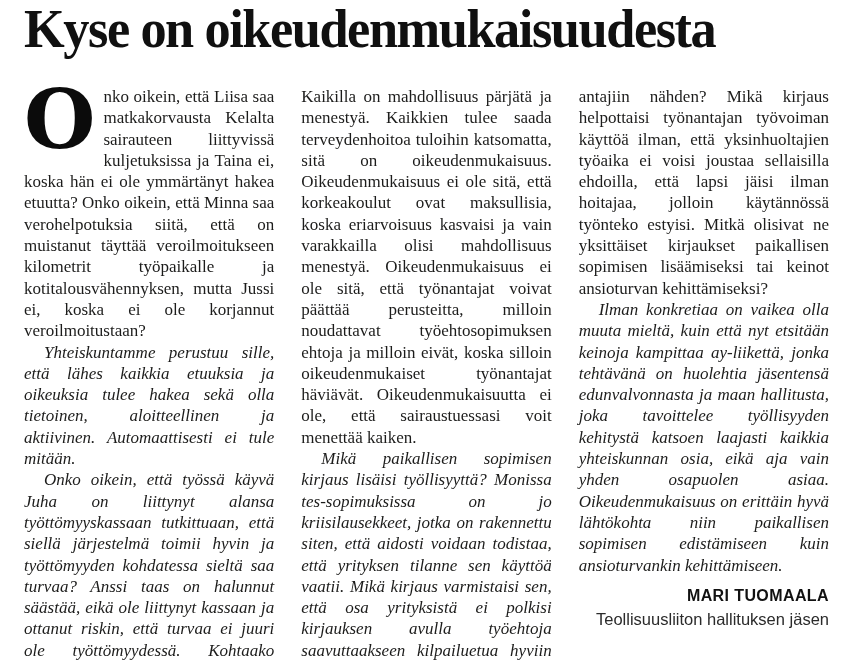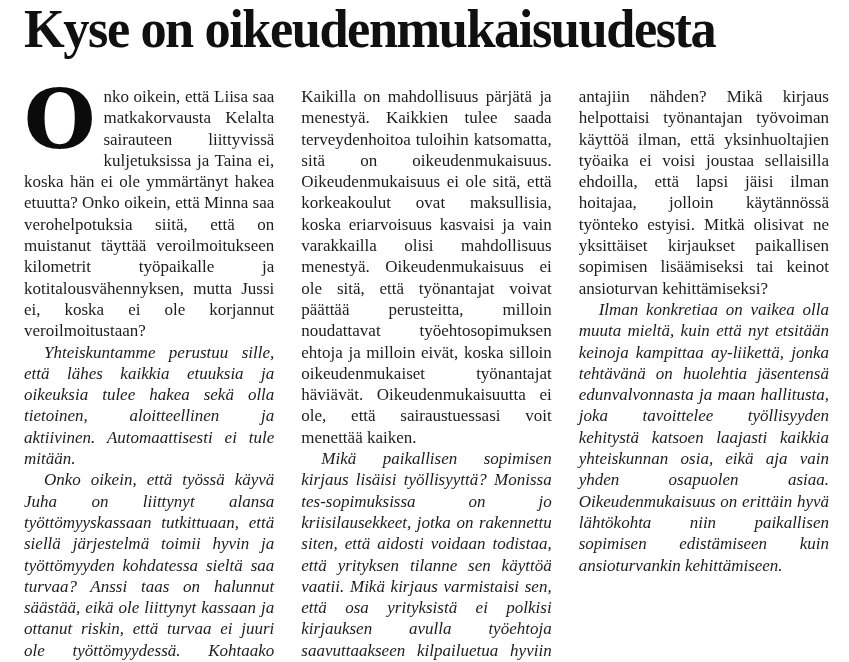--- a/index.html
+++ b/index.html
@@ -98,16 +98,20 @@
     </div>
 
     <div class="col">
       <p>Kaikilla on mahdollisuus pärjätä ja menestyä. Kaikkien tulee saada terveydenhoitoa tuloihin katsomatta, sitä on oikeudenmukaisuus. Oikeudenmukaisuus ei ole sitä, että korkeakoulut ovat maksullisia, koska eriarvoisuus kasvaisi ja vain varakkailla olisi mahdollisuus menestyä. Oikeudenmukaisuus ei ole sitä, että työnantajat voivat päättää perusteitta, milloin noudattavat työehtosopimuksen ehtoja ja milloin eivät, koska silloin oikeudenmukaiset työnantajat häviävät. Oikeudenmukaisuutta ei ole, että sairaustuessasi voit menettää kaiken.</p>
       <p class="indent">Mikä paikallisen sopimisen kirjaus lisäisi työllisyyttä? Monissa tes-sopimuksissa on jo kriisilausekkeet, jotka on rakennettu siten, että aidosti voidaan todistaa, että yrityksen tilanne sen käyttöä vaatii. Mikä kirjaus varmistaisi sen, että osa yrityksistä ei polkisi kirjauksen avulla työehtoja saavuttaakseen kilpailuetua hyviin työn-</p>
     </div>
 
     <div class="col">
       <p>antajiin nähden? Mikä kirjaus helpottaisi työnantajan työvoiman käyttöä ilman, että yksinhuoltajien työaika ei voisi joustaa sellaisilla ehdoilla, että lapsi jäisi ilman hoitajaa, jolloin käytännössä työnteko estyisi. Mitkä olisivat ne yksittäiset kirjaukset paikallisen sopimisen lisäämiseksi tai keinot ansioturvan kehittämiseksi?</p>
       <p class="indent">Ilman konkretiaa on vaikea olla muuta mieltä, kuin että nyt etsitään keinoja kampittaa ay-liikettä, jonka tehtävänä on huolehtia jäsentensä edunvalvonnasta ja maan hallitusta, joka tavoittelee työllisyyden kehitystä katsoen laajasti kaikkia yhteiskunnan osia, eikä aja vain yhden osapuolen asiaa. Oikeudenmukaisuus on erittäin hyvä lähtökohta niin paikallisen sopimisen edistämiseen kuin ansioturvankin kehittämiseen.</p>
+      <div class="byline">
+        <div class="byline-author">MARI TUOMAALA</div>
+        <div class="byline-role">Teollisuusliiton hallituksen jäsen</div>
+      </div>
     </div>
 
   </div>
 </div>
 
 </body></html>

